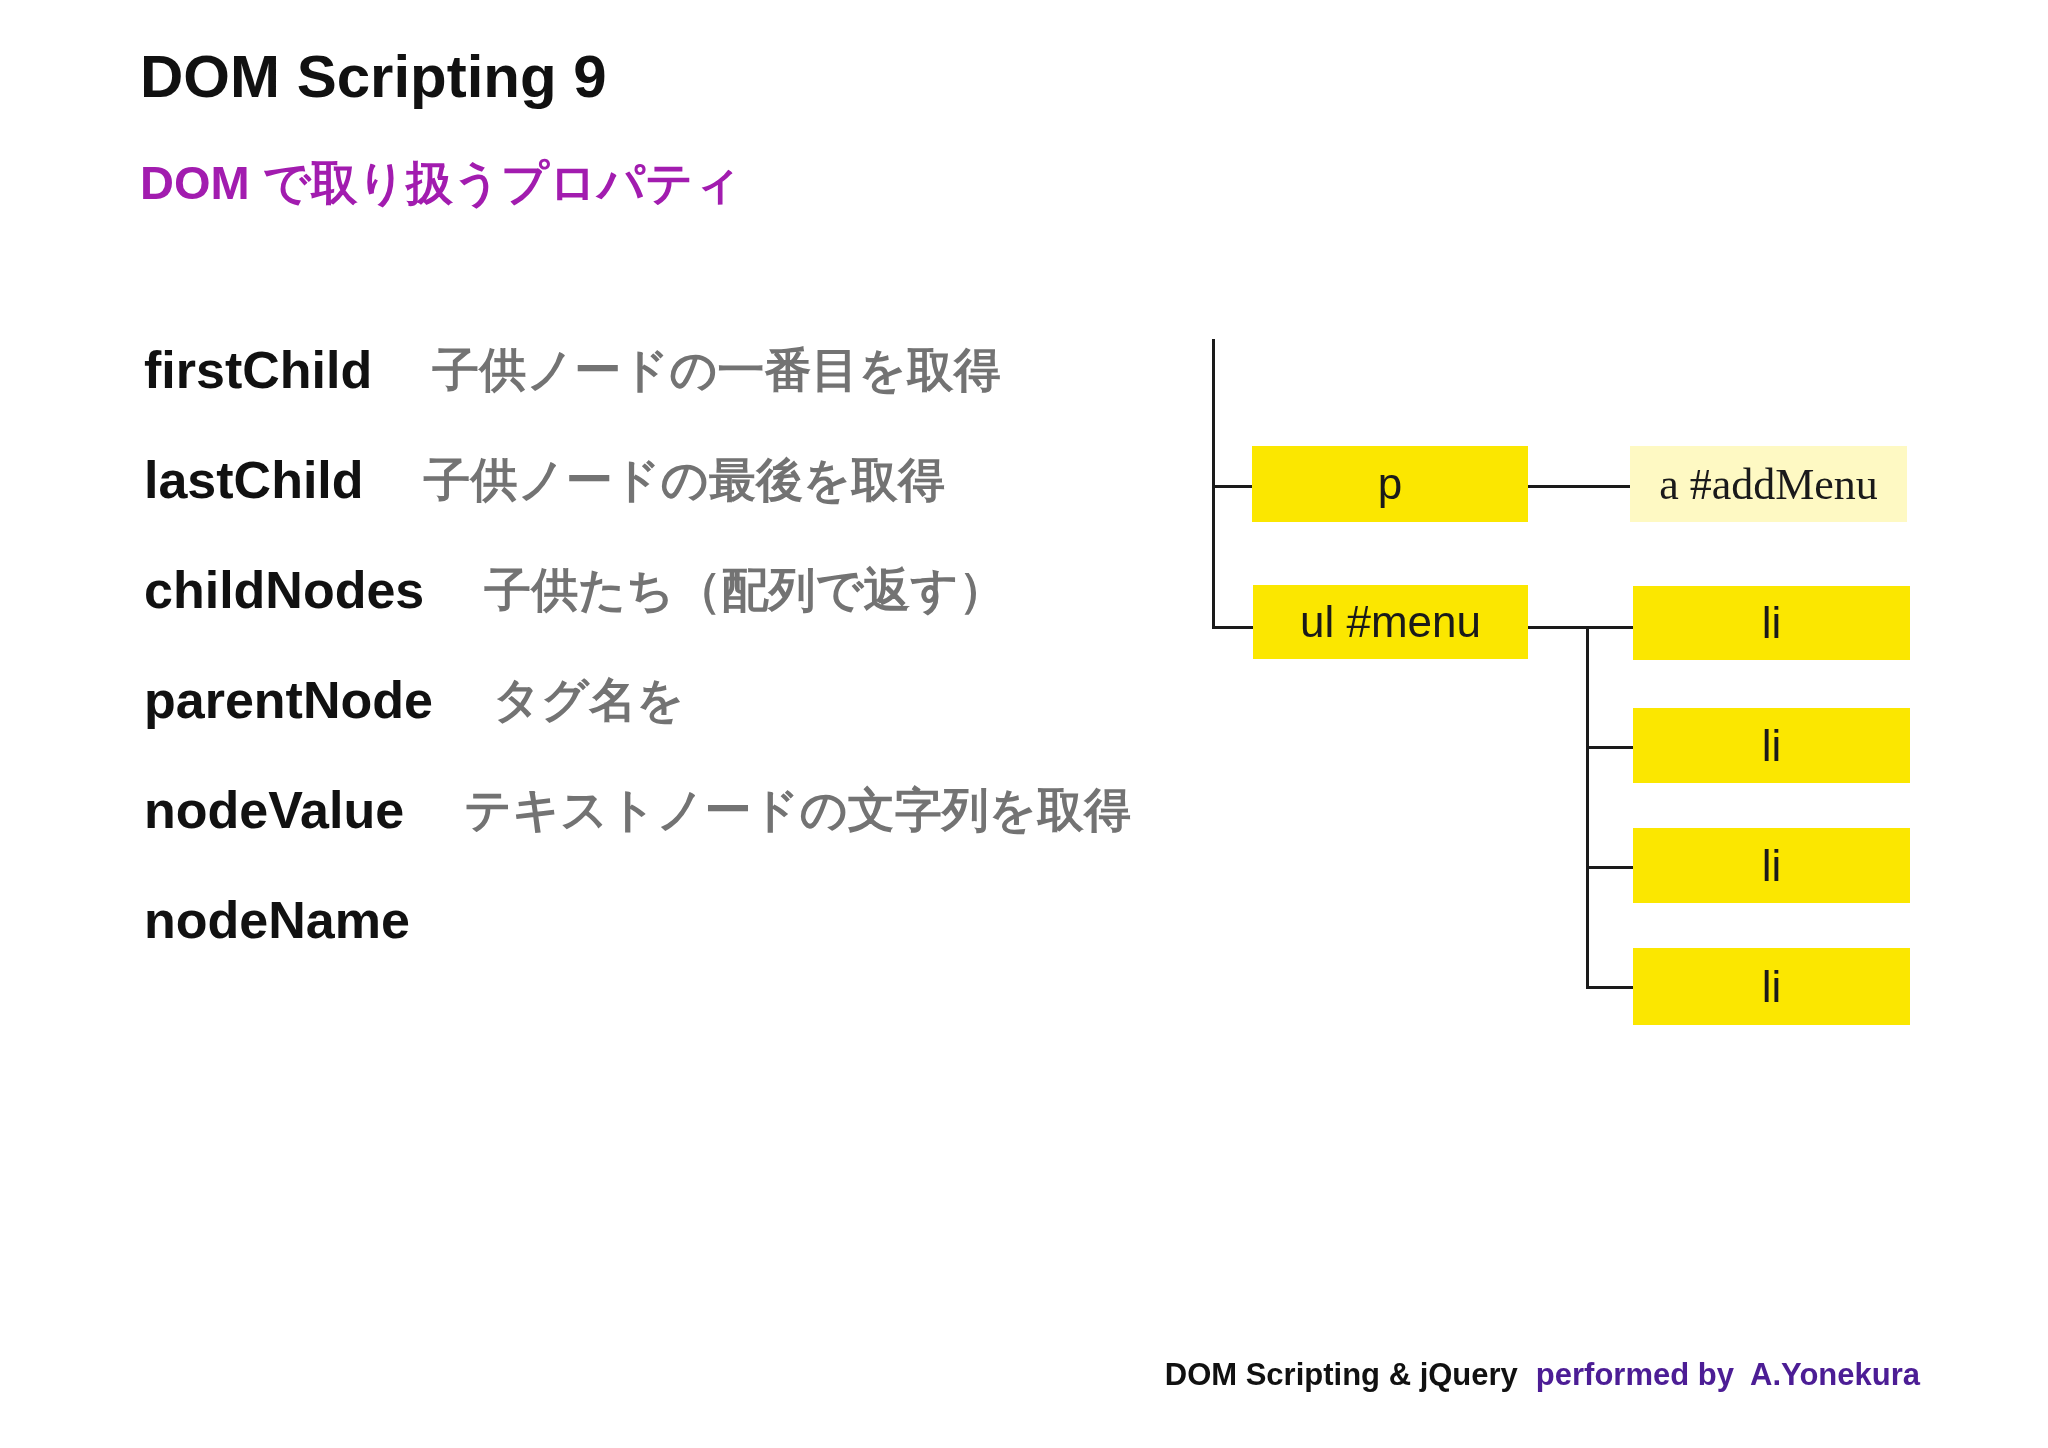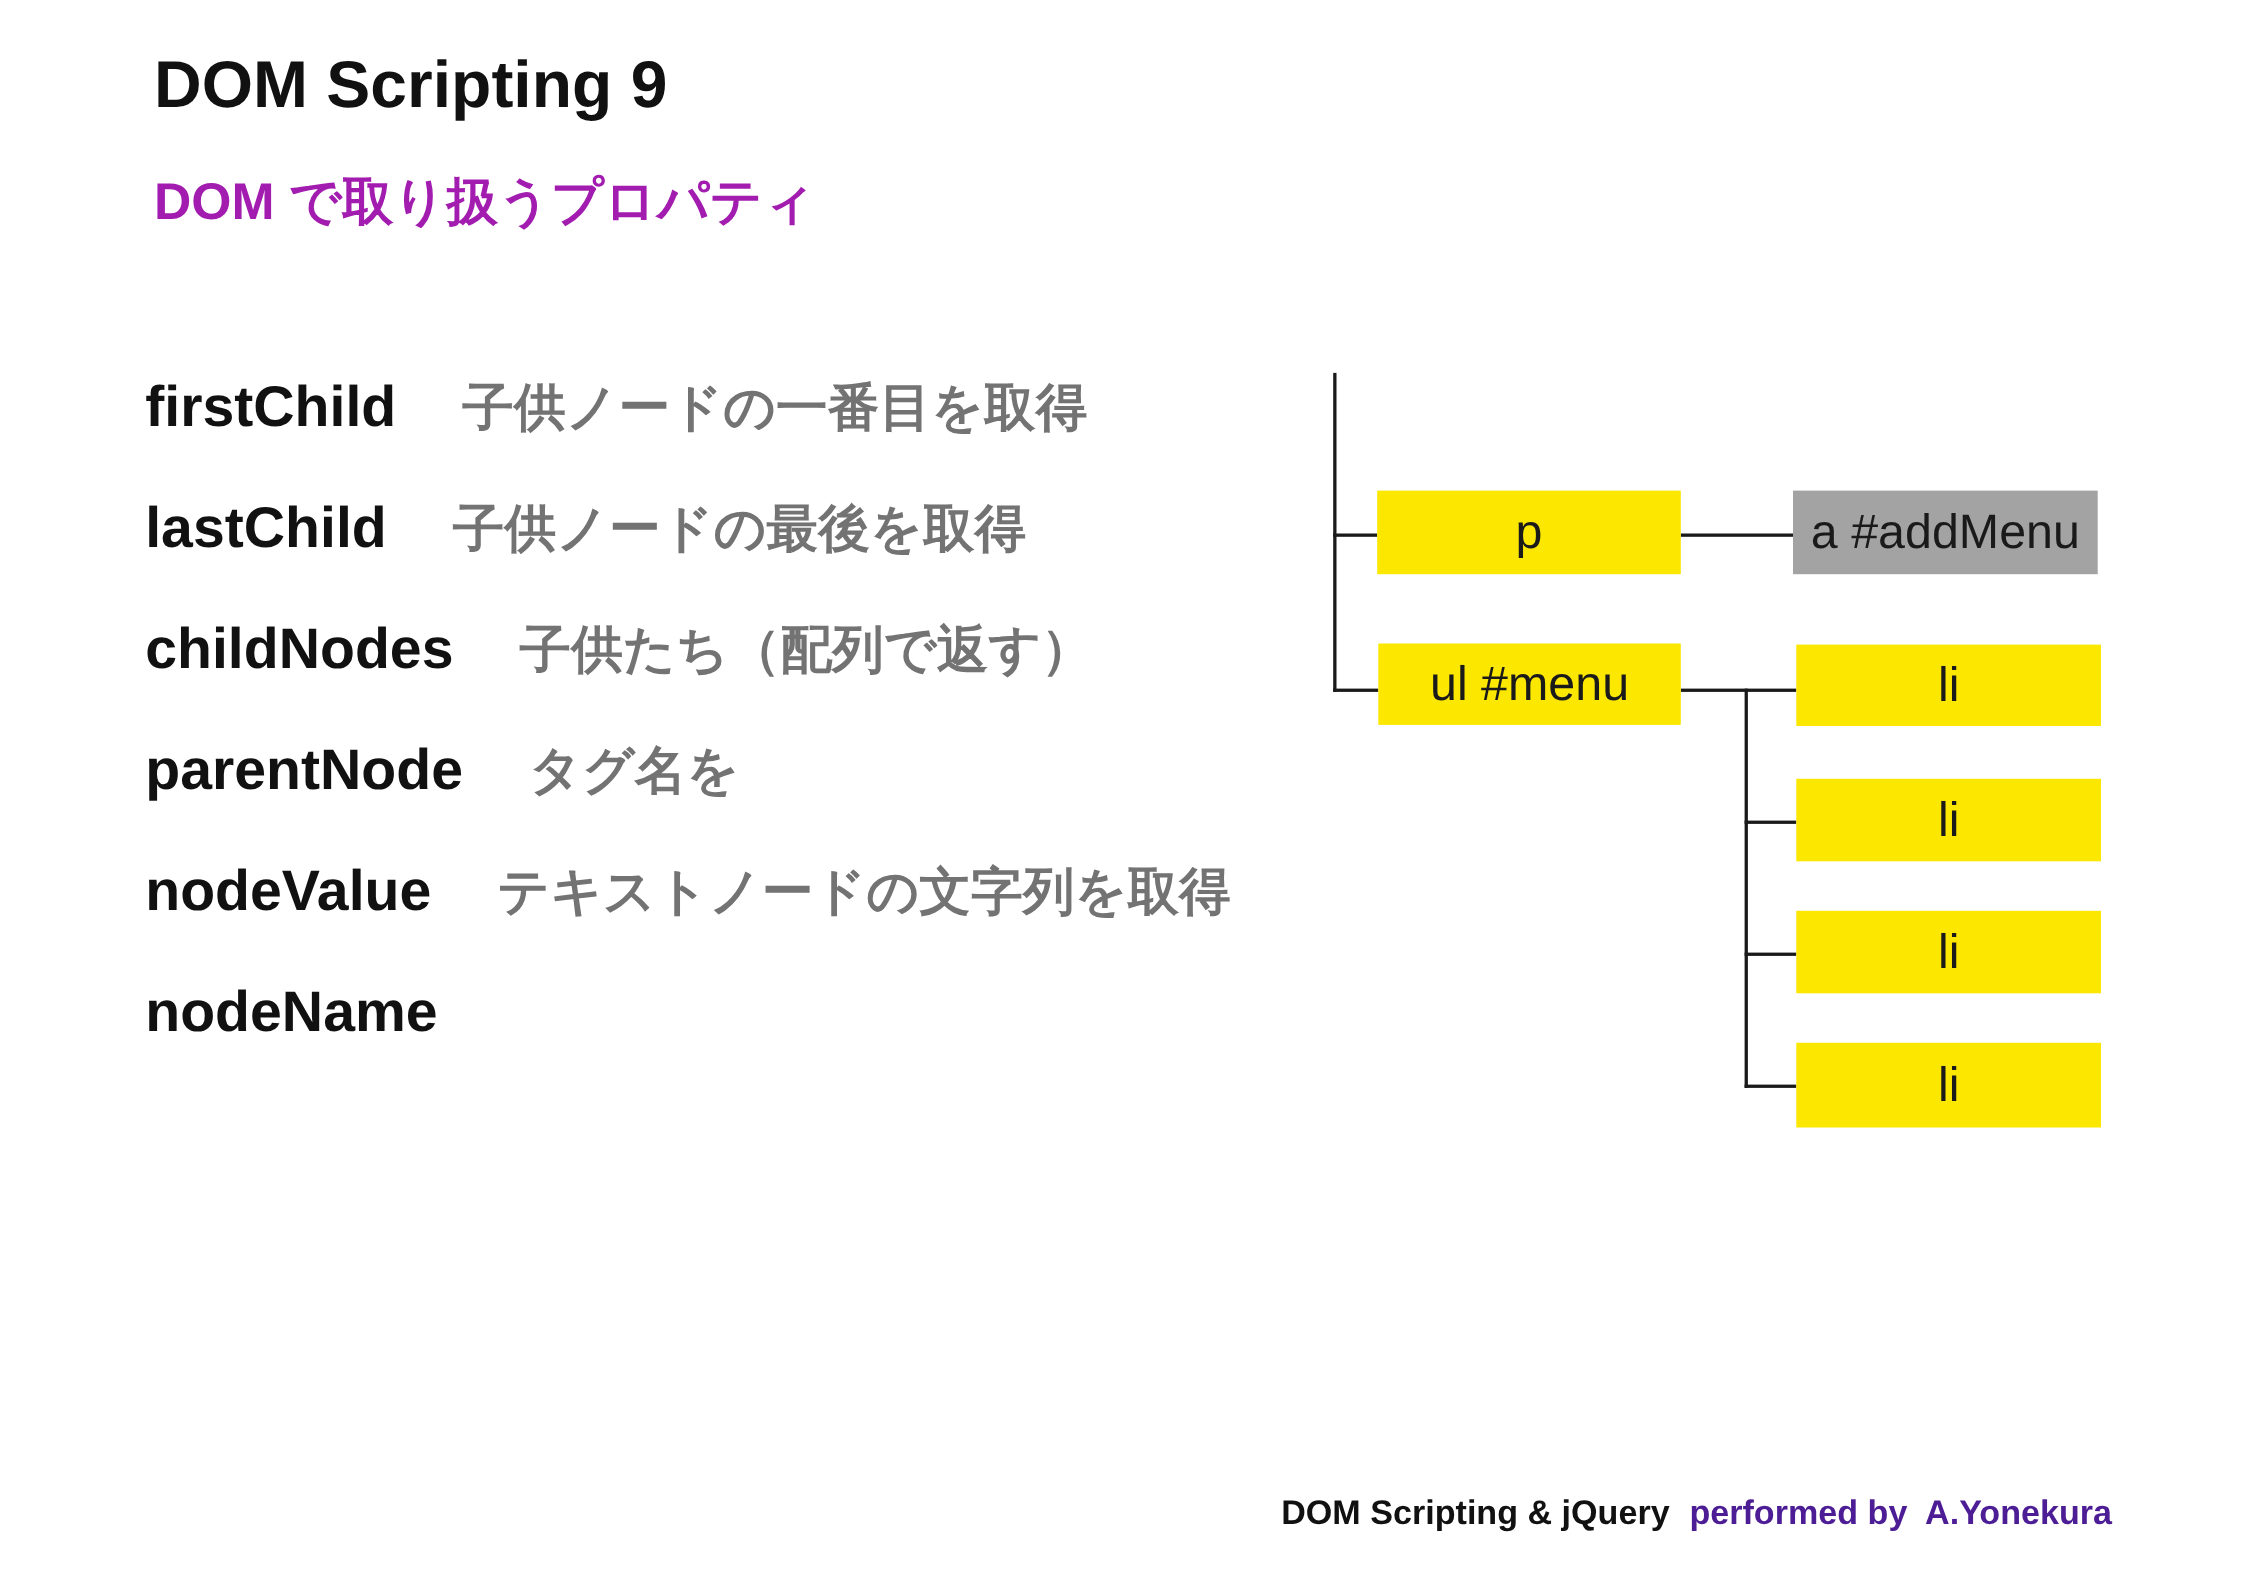--- a/index.html
+++ b/index.html
@@ -13,21 +13,21 @@
   .title{
     position:absolute;left:140px;top:42px;
     font-size:60px;font-weight:bold;color:#111111;
     letter-spacing:0px;white-space:pre;
   }
   .subtitle{
     position:absolute;left:140px;top:152px;
     font-size:47px;font-weight:600;color:#a21caf;white-space:pre;
   }
   .props{
-    position:absolute;left:132px;top:315px;width:980px;
+    position:absolute;left:144px;top:315px;width:980px;
   }
   .prop-row{
     height:110px;display:flex;align-items:center;white-space:pre;
   }
   .prop-name{
     font-size:52px;font-weight:bold;color:#111111;
   }
   .prop-desc{
     font-size:47px;font-weight:600;color:#737373;margin-left:60px;
   }
@@ -40,21 +40,21 @@
   .ln-ul-li   {left:1528px;top:626px;width:105px;height:3px;}
   .ln-subtrunk{left:1586px;top:626px;width:3px;height:363px;}
   .ln-li2     {left:1586px;top:746px;width:47px;height:3px;}
   .ln-li3     {left:1586px;top:866px;width:47px;height:3px;}
   .ln-li4     {left:1586px;top:986px;width:47px;height:3px;}
   .node{
     position:absolute;display:flex;align-items:center;justify-content:center;
     font-size:44px;color:#1a1a1a;white-space:pre;
   }
   .yellow{background:#FBE700;}
-  .orange{background:#a3a3a3;}
+  .orange{background:#fef9c3;font-family:Liberation Serif, serif;}
   .box-p  {left:1252px;top:446px;width:276px;height:76px;}
   .box-a  {left:1630px;top:446px;width:277px;height:76px;}
   .box-ul {left:1253px;top:585px;width:275px;height:74px;}
   .box-li1{left:1633px;top:586px;width:277px;height:74px;}
   .box-li2{left:1633px;top:708px;width:277px;height:75px;}
   .box-li3{left:1633px;top:828px;width:277px;height:75px;}
   .box-li4{left:1633px;top:948px;width:277px;height:77px;}
   .footer{
     position:absolute;right:128px;top:1322px;
     display:flex;align-items:baseline;gap:18px;

